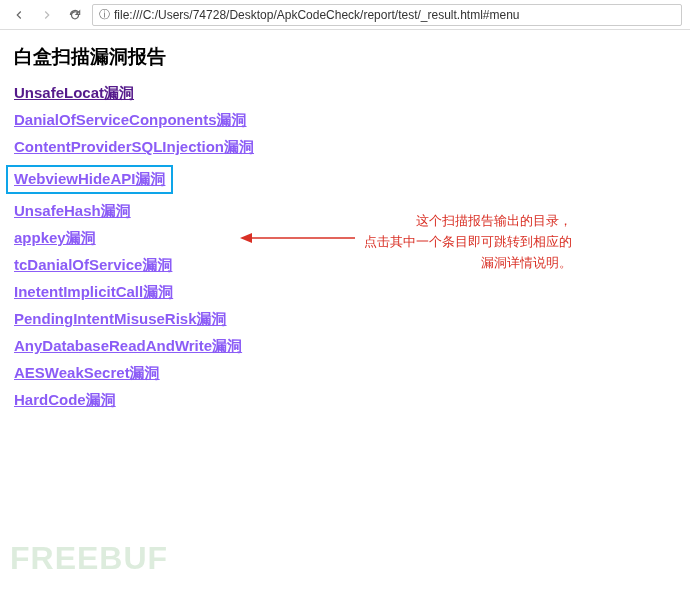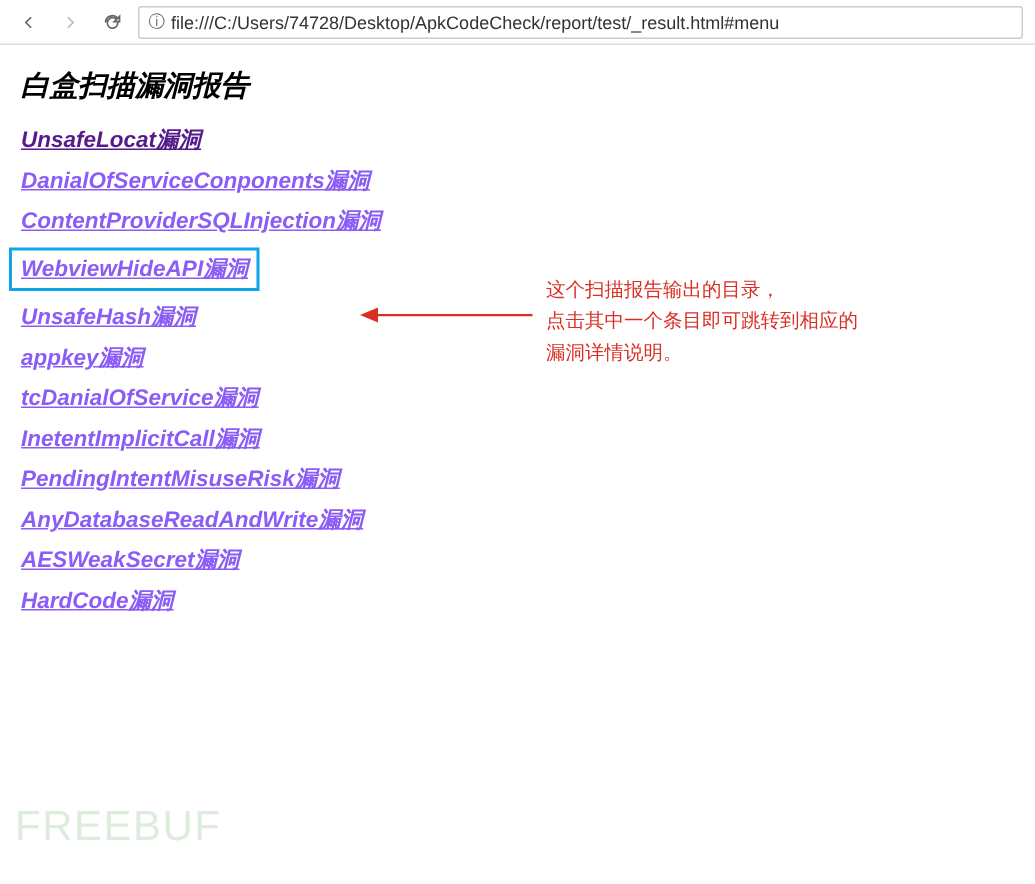--- a/index.html
+++ b/index.html
@@ -39,21 +39,20 @@
       align-items: center;
       padding: 0 6px;
       gap: 4px;
       font-size: 12px;
       color: #333;
     }
     .url-icon { color: #666; font-size: 11px; }
     .url-text { flex: 1; white-space: nowrap; overflow: hidden; }
     .content {
       padding: 14px 0 0 14px;
-      font-style: italic;
     }
     .page-title {
       font-size: 19px;
       font-weight: bold;
       color: #000;
       margin-bottom: 14px;
     }
     .link-list {
       display: flex;
       flex-direction: column;
@@ -71,42 +70,43 @@
     .link-item a.visited { color: #551a8b; }
     .highlighted {
       border: 2px solid #0ea5e9;
       padding: 3px 6px;
       display: inline-block;
       margin-left: -8px;
     }
     .annotation {
       position: absolute;
       left: 240px;
-      top: 195px;
+      top: 223px;
       display: flex;
       align-items: flex-start;
       pointer-events: none;
+      text-align: right;
     }
     .arrow-svg {
       width: 120px;
       height: 30px;
     }
     .annotation-text {
       color: #d93025;
       font-size: 13px;
       line-height: 1.6;
       margin-left: 4px;
       margin-top: -12px;
     }
     .watermark {
       position: absolute;
       left: 10px;
-      bottom: 22px;
-      font-size: 28px;
-      font-weight: normal;
+      bottom: 12px;
+      font-size: 32px;
+      font-weight: bold;
       color: rgba(120,180,120,0.25);
       font-family: Arial, sans-serif;
       letter-spacing: 1px;
     }
   </style>
 </head>
 <body>
 
 <div class="toolbar">
   <div class="nav-btn">

